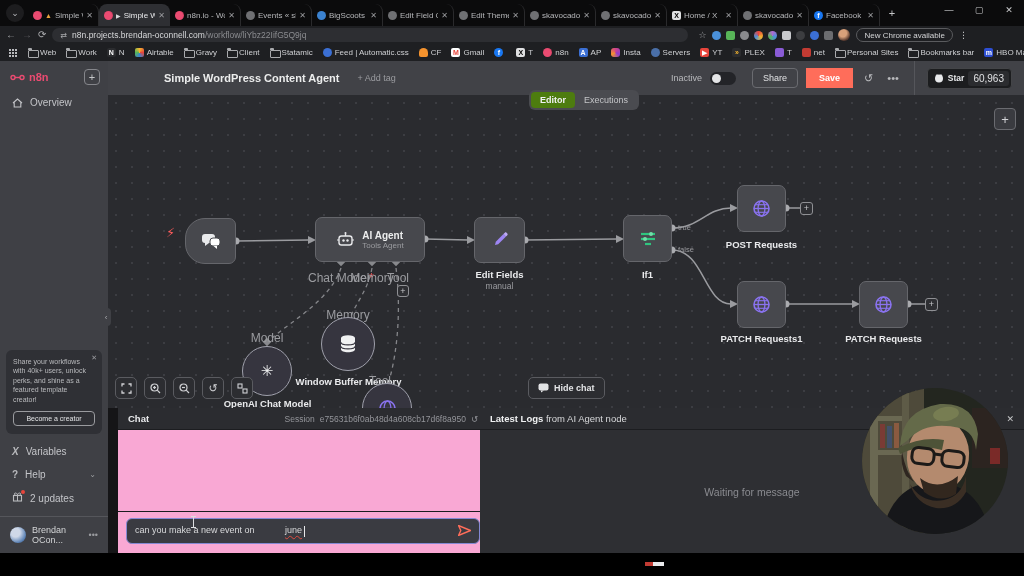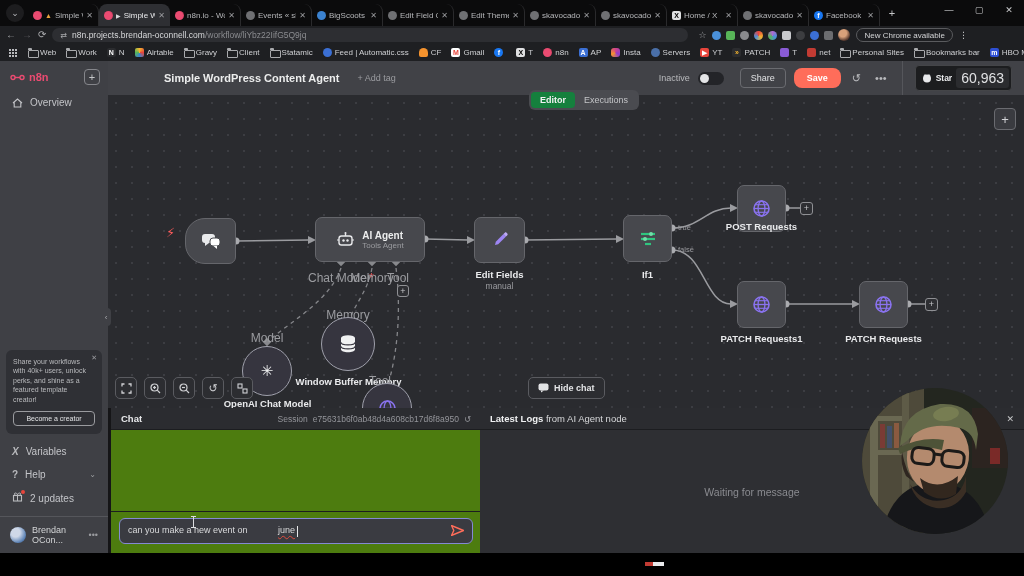--- a/index.html
+++ b/index.html
@@ -83,30 +83,30 @@
 
   .main { position:absolute; left:108px; top:0; width:916px; height:383px; }
   .wfheader { position:absolute; left:0; top:0; width:916px; height:34px; background:#414247; display:flex; align-items:center; padding:0 12px 0 56px; gap:8px; }
   .wf-title { color:#eceded; font-size:11px; font-weight:bold; }
   .add-tag { color:#9b9ca0; font-size:9px; margin-left:10px; }
   .hd-spacer { flex:1; }
   .inactive-lbl { color:#b9babd; font-size:9px; }
   .toggle { width:26px; height:13px; background:#232428; border-radius:7px; position:relative; }
   .toggle::before { content:""; position:absolute; left:2px; top:2px; width:9px; height:9px; background:#e4e5e7; border-radius:50%; }
   .btn-share { border:1px solid #6a6b70; border-radius:4px; background:transparent; color:#e0e1e3; font-size:9px; padding:4px 10px; margin-left:8px; }
-  .btn-save { border:none; border-radius:8px; background:#ff6d5a; color:#fff; font-size:9px; font-weight:bold; padding:5px 13px; }
+  .btn-save { border:none; border-radius:0; background:#ff6d5a; color:#fff; font-size:9px; font-weight:bold; padding:5px 13px; }
   .hd-ic { color:#b9babd; font-size:11px; padding:0 3px; }
   .hd-div { width:1px; height:34px; background:#55565b; margin:0 4px; }
   .gh-pill { display:flex; align-items:center; gap:4px; background:#1c1d1f; border:1px solid #444548; border-radius:4px; padding:2px 2px 2px 6px; }
   .gh-star-lbl { color:#e8e9eb; font-size:8.5px; font-weight:bold; }
-  .gh-count { background:#2b2c2f; border-radius:3px; color:#e0e1e3; font-size:14px; padding:2px 5px; }
+  .gh-count { background:#2b2c2f; border-radius:3px; color:#e0e1e3; font-size:10px; padding:2px 5px; }
 
   .seg-tabs { position:absolute; left:421px; top:29px; background:#4a4b50; border-radius:6px; padding:2px; display:flex; z-index:8; }
   .seg { font-size:9px; padding:3px 9px; border-radius:4px; color:#c3c4c7; }
-  .seg.active { background:#15803d; color:#f0f1f2; font-weight:bold; }
+  .seg.active { background:#4d7c0f; color:#f0f1f2; font-weight:bold; }
 
   .canvas { position:absolute; left:0; top:34px; width:916px; height:313px; background:#2a2b2f;
     background-image:radial-gradient(#3c3d42 1px, transparent 1.2px); background-size:16px 16px; overflow:hidden; }
   .canvas-plus { position:absolute; left:886px; top:47px; width:22px; height:22px; background:#3a3b40; border:1px solid #6a6b70; border-radius:4px; color:#d2d3d6; font-size:13px; display:flex; align-items:center; justify-content:center; z-index:9; }
   .collapse-handle { position:absolute; left:-7px; top:247px; width:10px; height:18px; background:#3f4045; border-radius:0 4px 4px 0; color:#a9aaad; font-size:8px; display:flex; align-items:center; justify-content:center; z-index:6; }
 
   .edges { position:absolute; left:0; top:0; }
   .node { position:absolute; background:#47484d; border:1.5px solid #65666b; border-radius:7px; display:flex; align-items:center; justify-content:center; }
   .node.trig { border-radius:20px 7px 7px 20px; }
   .nlabel { position:absolute; text-align:center; color:#e9eaec; font-size:9.5px; font-weight:bold; line-height:1.25; }
@@ -122,21 +122,21 @@
   .bolt { position:absolute; left:58px; top:130px; color:#ff5c5c; font-size:13px; }
 
   .cv-toolbar { position:absolute; left:7px; top:282px; display:flex; gap:7px; z-index:2; }
   .cv-btn { width:22px; height:22px; background:#2c2d31; border:1px solid #5a5b60; border-radius:5px; color:#cfd0d3; display:flex; align-items:center; justify-content:center; font-size:11px; }
   .hide-chat { position:absolute; left:420px; top:282px; height:22px; background:#2c2d31; border:1px solid #5a5b60; border-radius:5px; color:#e3e4e6; font-size:9px; font-weight:bold; display:flex; align-items:center; gap:5px; padding:0 9px; z-index:2; }
   .openai-lbl { z-index:3; }
 
   
   .panel { position:absolute; top:347px; height:145px; display:flex; flex-direction:column; }
   .panel-hd { height:22px; display:flex; align-items:center; padding:0 10px; background:#2b2c30; border-bottom:1px solid #1c1d20; flex:none; }
-  .chat-panel { left:111px; width:370px; background:#4d7c0f; }
+  .chat-panel { left:118px; width:370px; background:#f9a8d4; }
   .logs-panel { left:480px; width:544px; background:#2e2f33; }
   .chat-title { color:#e8e9eb; font-size:9.5px; font-weight:bold; }
   .session { margin-left:auto; color:#94959a; font-size:8.5px; display:flex; gap:5px; align-items:center; }
   .chat-body { flex:1; }
   .chat-inputrow { padding:6px 8px 9px; border-top:1px solid #1c1d20; }
   .chat-input { height:26px; background:#3a3b41; border:1px solid #8489d4; border-radius:6px; display:flex; align-items:center; padding:0 8px; }
   .ci-text { color:#d8d9db; font-size:9px; white-space:pre; }
   .squiggle { text-decoration:underline wavy #e04b3f 1px; text-underline-offset:2px;padding-left:28px; }
   .caret { display:inline-block; width:1px; height:11px; background:#e8e9eb; margin-left:2px; vertical-align:middle; }
   .send { margin-left:auto; color:#ff6d5a; }
@@ -322,21 +322,21 @@
     <span class="bm">
         <span class="bmi" style="background:#4a6fa8;border-radius:50%"></span>
         <span>Servers</span>
       </span>
     <span class="bm">
         <span class="bmi i-letter" style="background:#e8453c">▶</span>
         <span>YT</span>
       </span>
     <span class="bm">
         <span class="bmi i-letter" style="background:#2b2c2f;color:#f5b52e">»</span>
-        <span>PATCH</span>
+        <span>PLEX</span>
       </span>
     <span class="bm">
         <span class="bmi" style="background:#8a5bd6"></span>
         <span>T</span>
       </span>
     <span class="bm">
         <span class="bmi" style="background:#c23b33"></span>
         <span>net</span>
       </span>
     <span class="bm">
@@ -525,21 +525,21 @@
 
         <div class="node" style="left:629px;top:90px;width:49px;height:47px">
           <svg width="19" height="19" viewBox="0 0 19 19">
               <circle cx="9.5" cy="9.5" r="7.5" fill="none" stroke="#8a73f0" stroke-width="1.6"></circle>
               <ellipse cx="9.5" cy="9.5" rx="3.4" ry="7.5" fill="none" stroke="#8a73f0" stroke-width="1.3"></ellipse>
               <line x1="2" y1="9.5" x2="17" y2="9.5" stroke="#8a73f0" stroke-width="1.3"></line>
               <line x1="3" y1="5.7" x2="16" y2="5.7" stroke="#8a73f0" stroke-width="1.1"></line>
               <line x1="3" y1="13.3" x2="16" y2="13.3" stroke="#8a73f0" stroke-width="1.1"></line>
             </svg>
         </div>
-        <div class="nlabel" style="left:593px;top:126px;width:121px">POST Requests</div>
+        <div class="nlabel" style="left:593px;top:144px;width:121px">POST Requests</div>
         <div class="plusbox" style="left:692px;top:107px">+</div>
 
         <div class="node" style="left:629px;top:186px;width:49px;height:47px">
           <svg width="19" height="19" viewBox="0 0 19 19">
               <circle cx="9.5" cy="9.5" r="7.5" fill="none" stroke="#8a73f0" stroke-width="1.6"></circle>
               <ellipse cx="9.5" cy="9.5" rx="3.4" ry="7.5" fill="none" stroke="#8a73f0" stroke-width="1.3"></ellipse>
               <line x1="2" y1="9.5" x2="17" y2="9.5" stroke="#8a73f0" stroke-width="1.3"></line>
               <line x1="3" y1="5.7" x2="16" y2="5.7" stroke="#8a73f0" stroke-width="1.1"></line>
               <line x1="3" y1="13.3" x2="16" y2="13.3" stroke="#8a73f0" stroke-width="1.1"></line>
             </svg>

